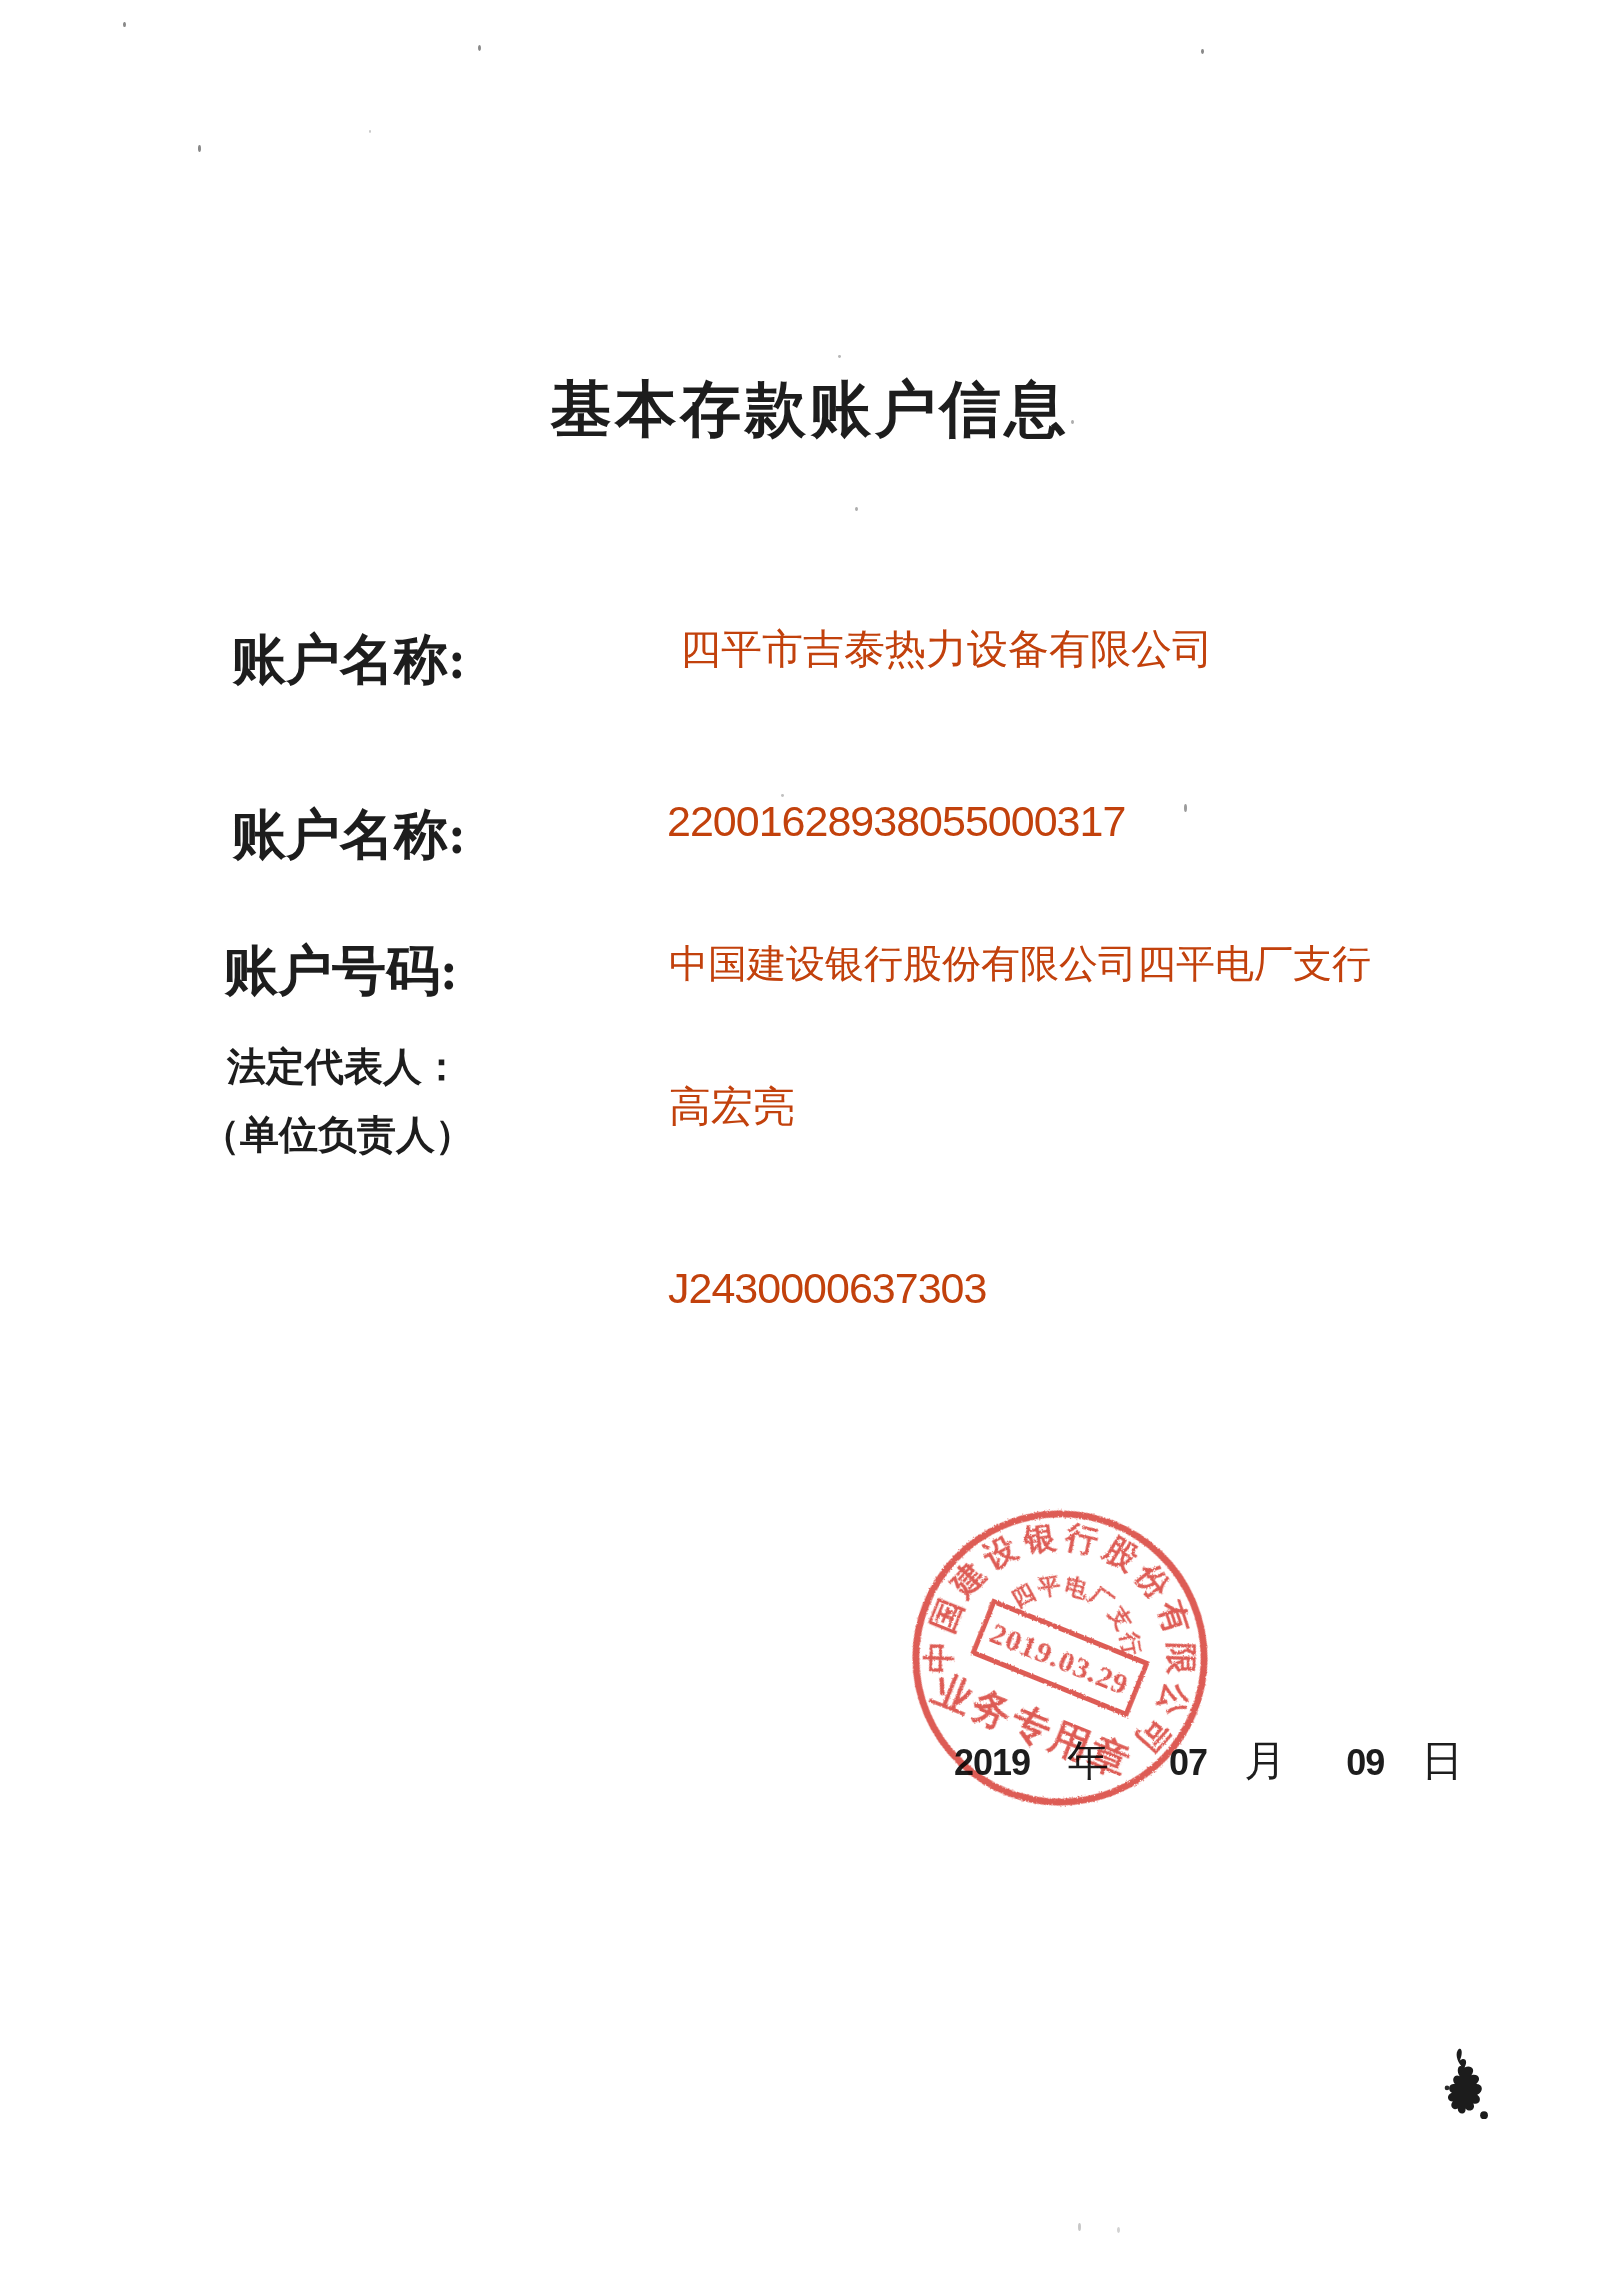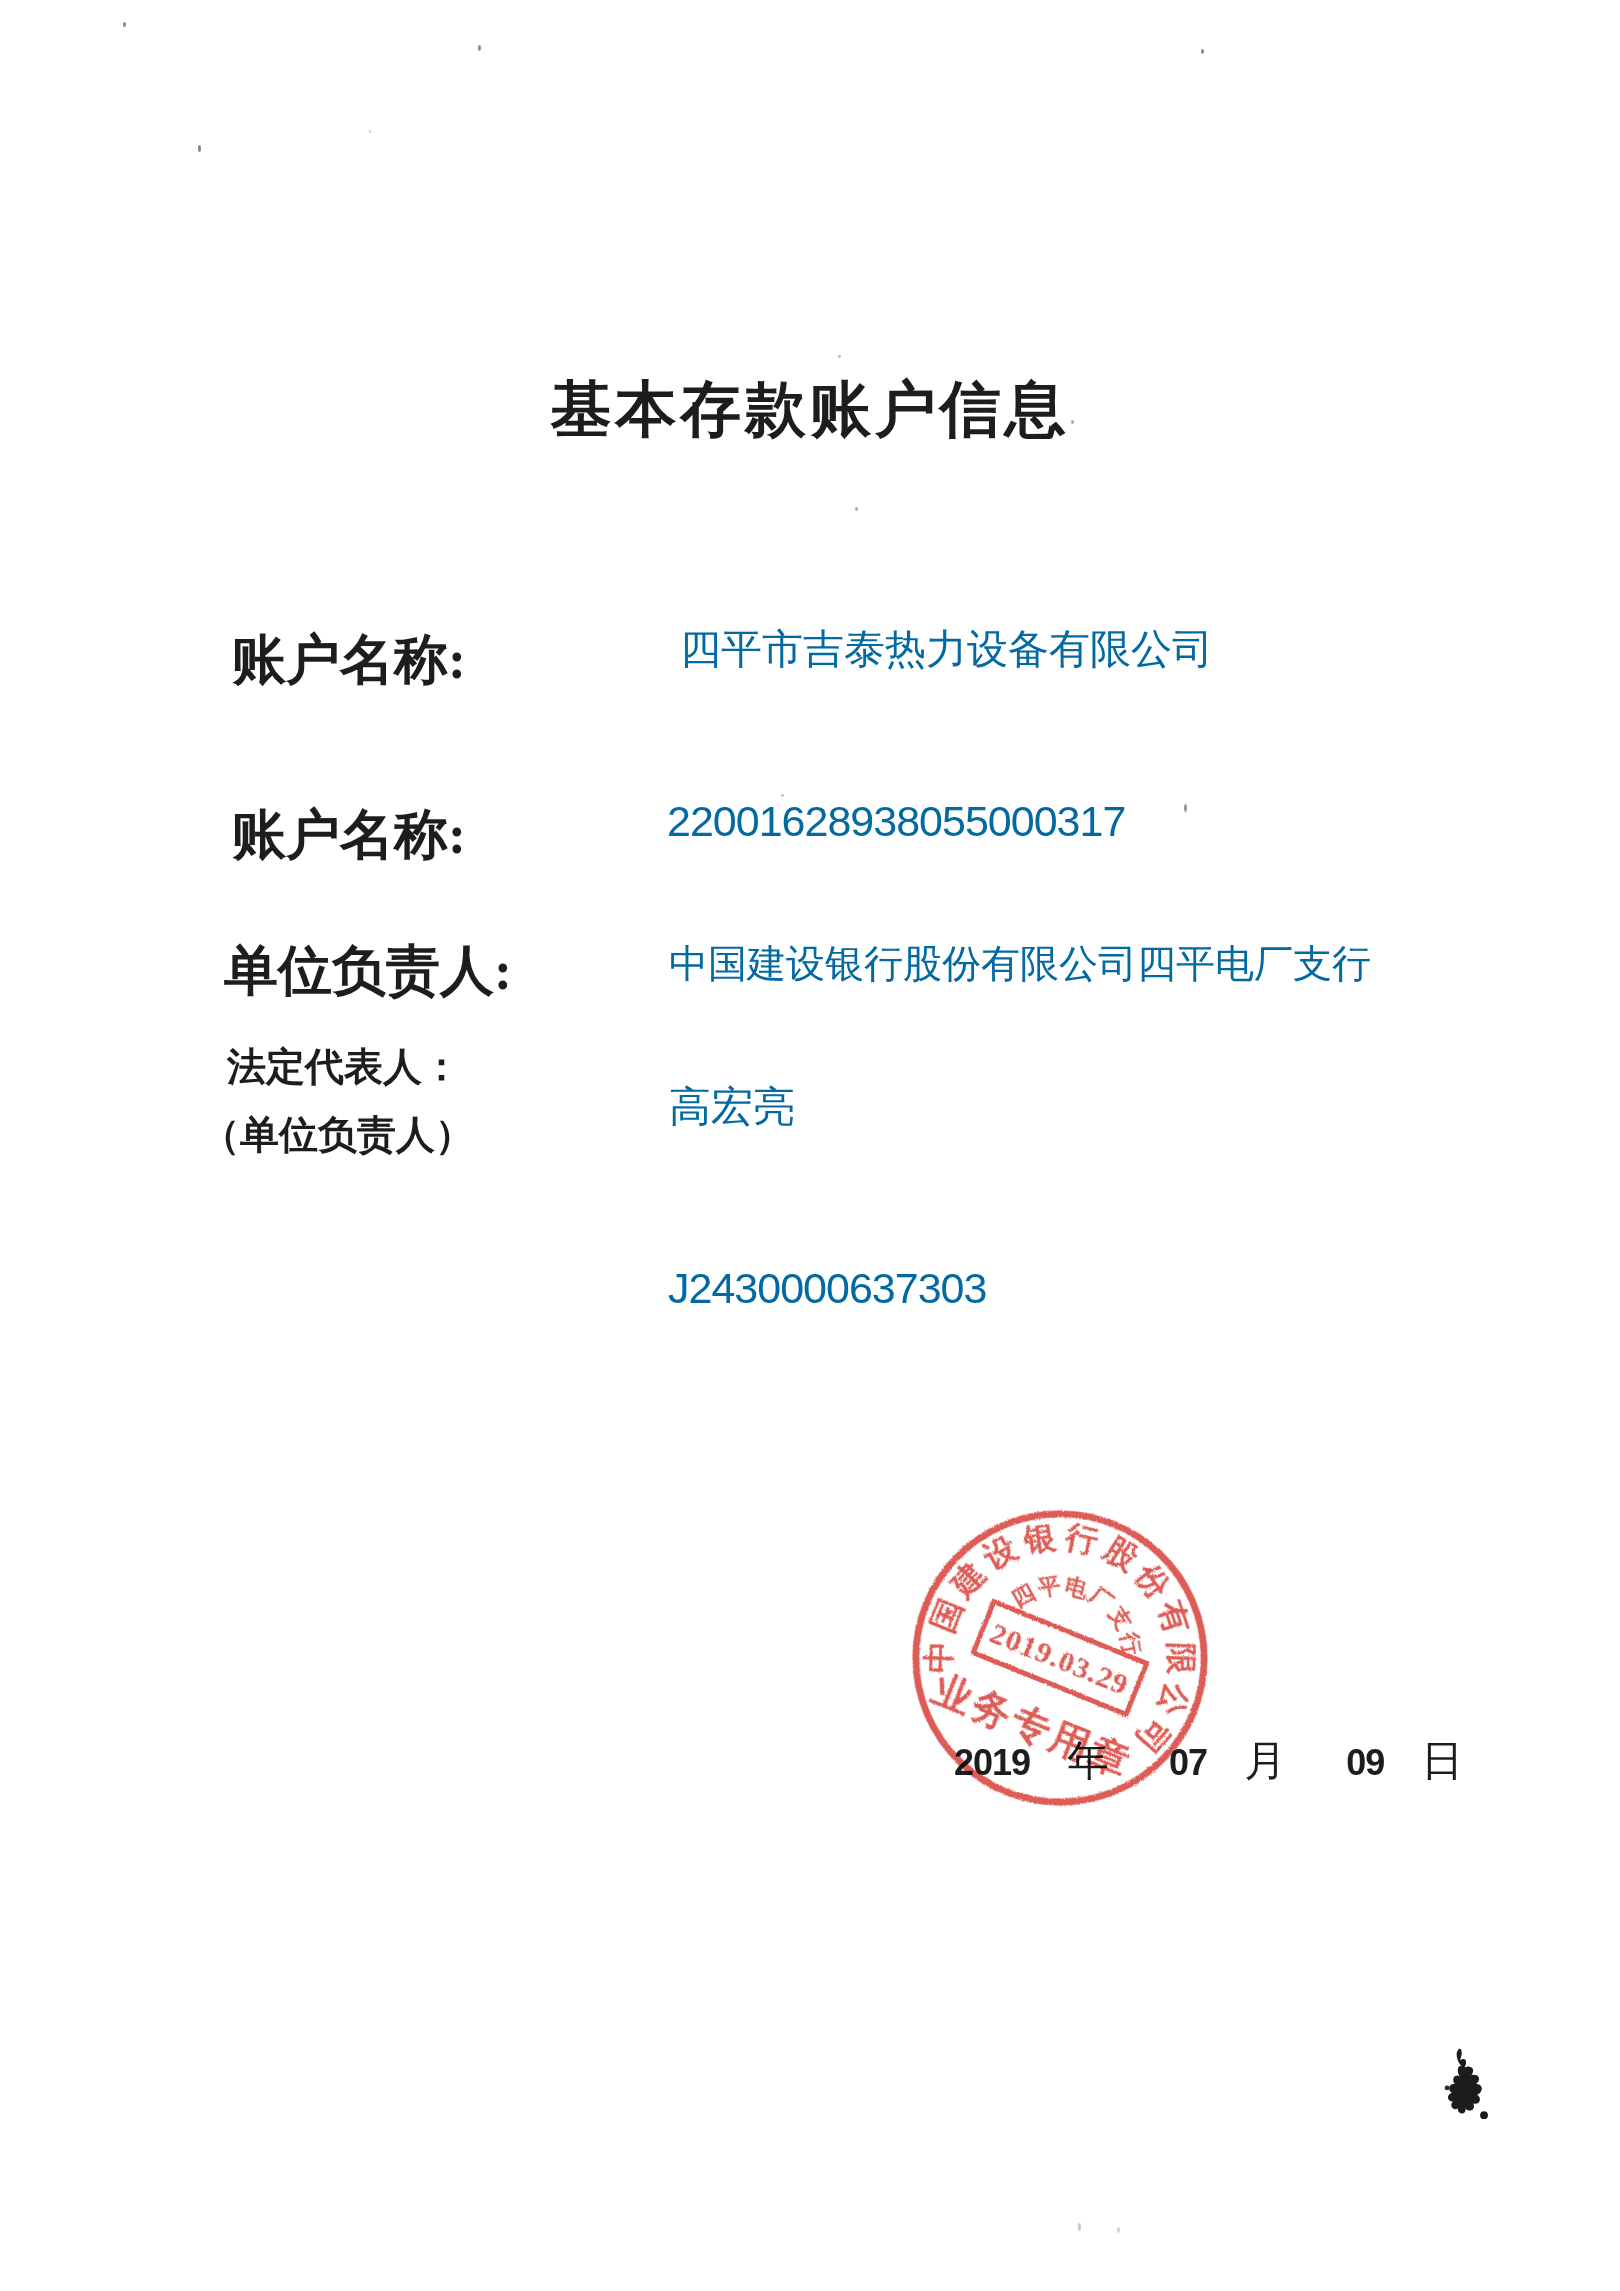--- a/index.html
+++ b/index.html
@@ -32,21 +32,21 @@
     position: absolute;
     font-weight: 700;
     font-size: 54px;
     color: #1d1d1d;
     white-space: nowrap;
   }
   .field-value {
     position: absolute;
     font-weight: 400;
     font-size: 41px;
-    color: #0369a1;
+    color: #c2410c;
     white-space: nowrap;
   }
   .num {
     font-family: "Liberation Sans", "DejaVu Sans", sans-serif;
     font-size: 43px;
     letter-spacing: -1px;
   }
   .label-r1 { top: 624px; left: 232px; }
   .value-r1 { top: 622px; left: 680px; }
   .label-r2 { top: 799px; left: 232px; }
@@ -106,21 +106,21 @@
 <div class="page">
 
   <div class="doc-title">基本存款账户信息</div>
 
   <div class="field-label label-r1">账户名称:</div>
   <div class="field-value value-r1">四平市吉泰热力设备有限公司</div>
 
   <div class="field-label label-r2">账户名称:</div>
   <div class="field-value value-r2 num">22001628938055000317</div>
 
-  <div class="field-label label-r3">单位负责人:</div>
+  <div class="field-label label-r3">账户号码:</div>
   <div class="field-value value-r3">中国建设银行股份有限公司四平电厂支行</div>
 
   <div class="field-label label-r4a">法定代表人：</div>
   <div class="field-label label-r4b">（单位负责人）</div>
   <div class="field-value value-r4">高宏亮</div>
 
   <div class="field-value value-r5 num">J2430000637303</div>
 
   <div class="date-line">
     <span class="num">2019</span>

